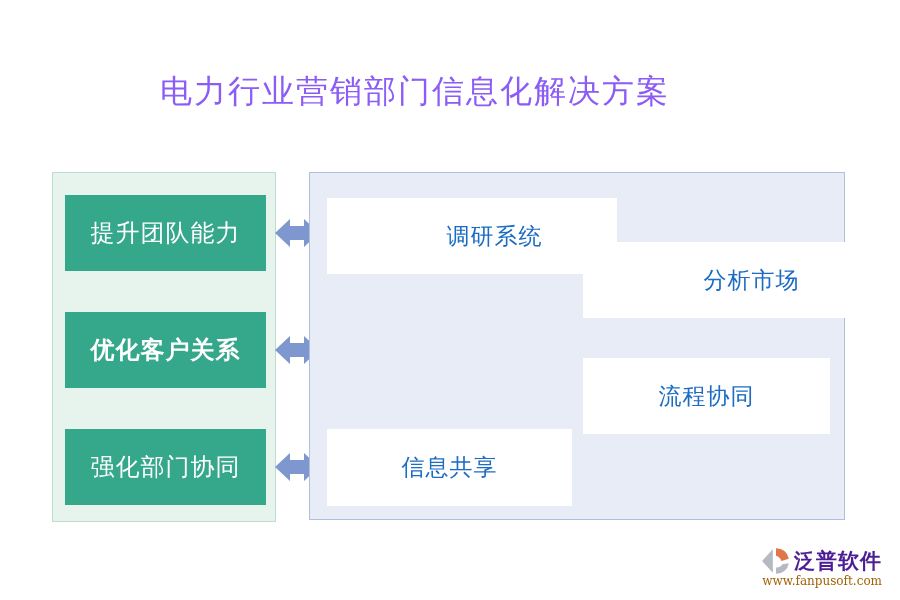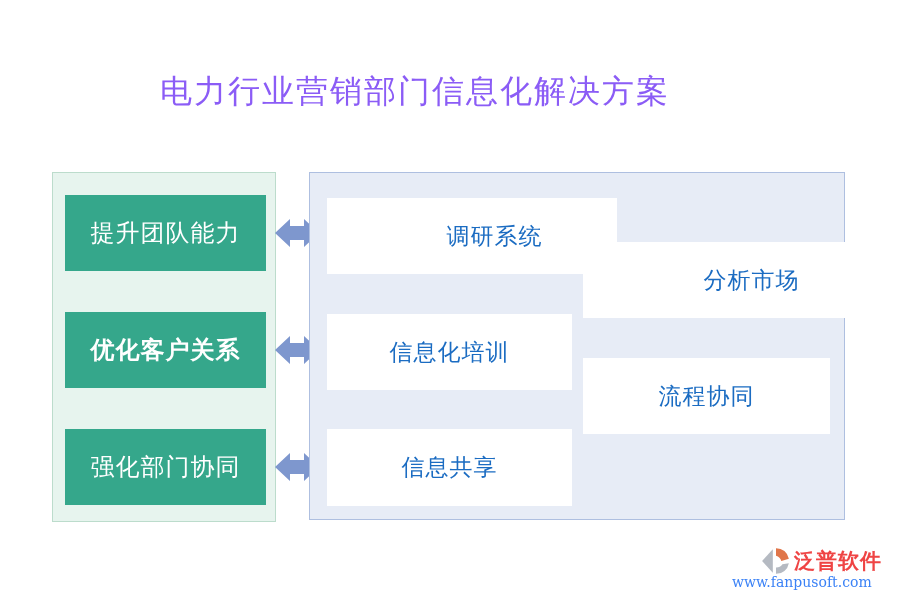--- a/index.html
+++ b/index.html
@@ -79,27 +79,27 @@
     right:18px;bottom:8px;
     width:150px;height:46px;
   }
   .brand-line{
     display:flex;align-items:center;justify-content:flex-end;
   }
   .brand-icon{width:30px;height:30px;margin-right:3px;}
   .brand-name{
     font-size:21px;
     font-weight:bold;
-    color:#ef4444;
+    color:#4c1d95;
     letter-spacing:1px;
   }
   .brand-url{
-    text-align:left;
-    font-size:14px;
-    color:#3b82f6;
+    text-align:right;
+    font-size:12px;
+    color:#a16207;
     margin-top:-2px;
   }
 </style>
 </head>
 <body>
 
 <div id="canvas">
 
   <div class="page-title">电力行业营销部门信息化解决方案</div>
 
@@ -124,23 +124,20 @@
     <polygon points="1,18 16,4 16,11 30,11 30,4 45,18 30,32 30,25 16,25 16,32" fill="#7e97ce"></polygon>
   </svg>
 
   <div class="right-panel">
     <div class="sol-box col-1 row-1">
       <span>调研系统</span>
     </div>
     <div class="sol-box col-2 row-1">
       <span>分析市场</span>
     </div>
-    <div class="sol-box col-1 row-2">
-      <span>信息化培训</span>
-    </div>
     <div class="sol-box col-2 row-2">
       <span>流程协同</span>
     </div>
     <div class="sol-box col-1 row-3">
       <span>信息共享</span>
     </div>
   </div>
 
   <div class="footer">
     <div class="brand-line">

